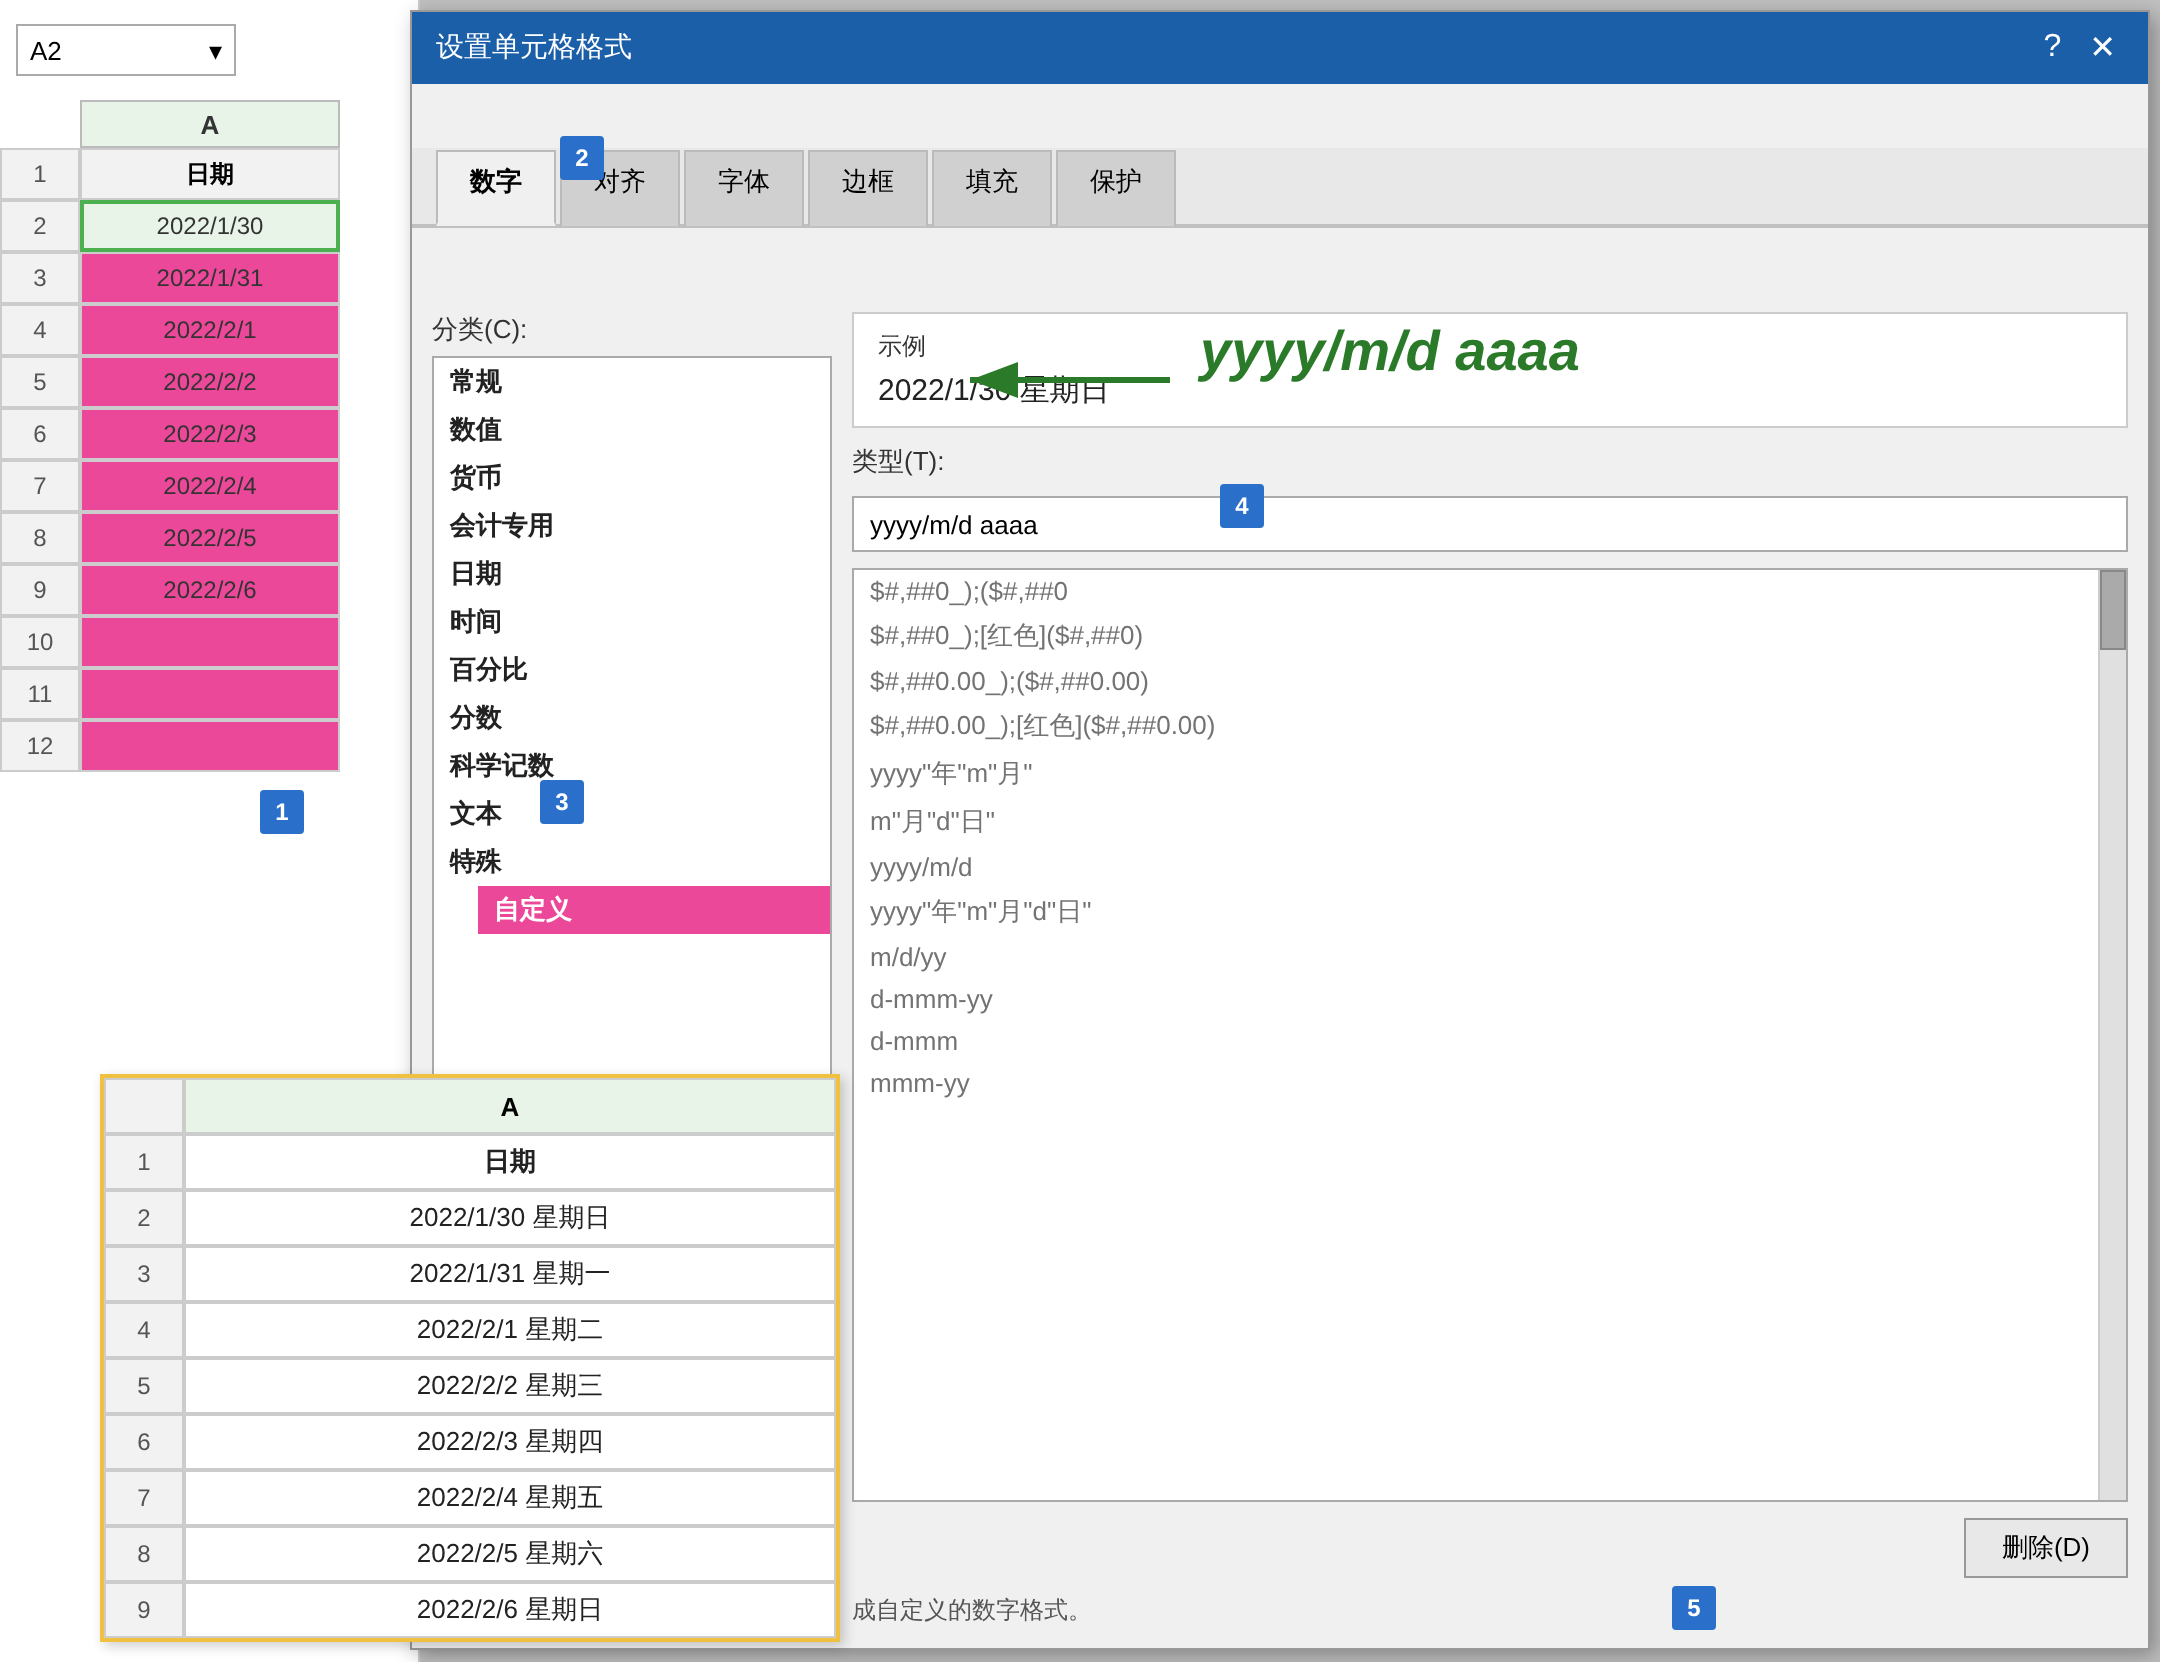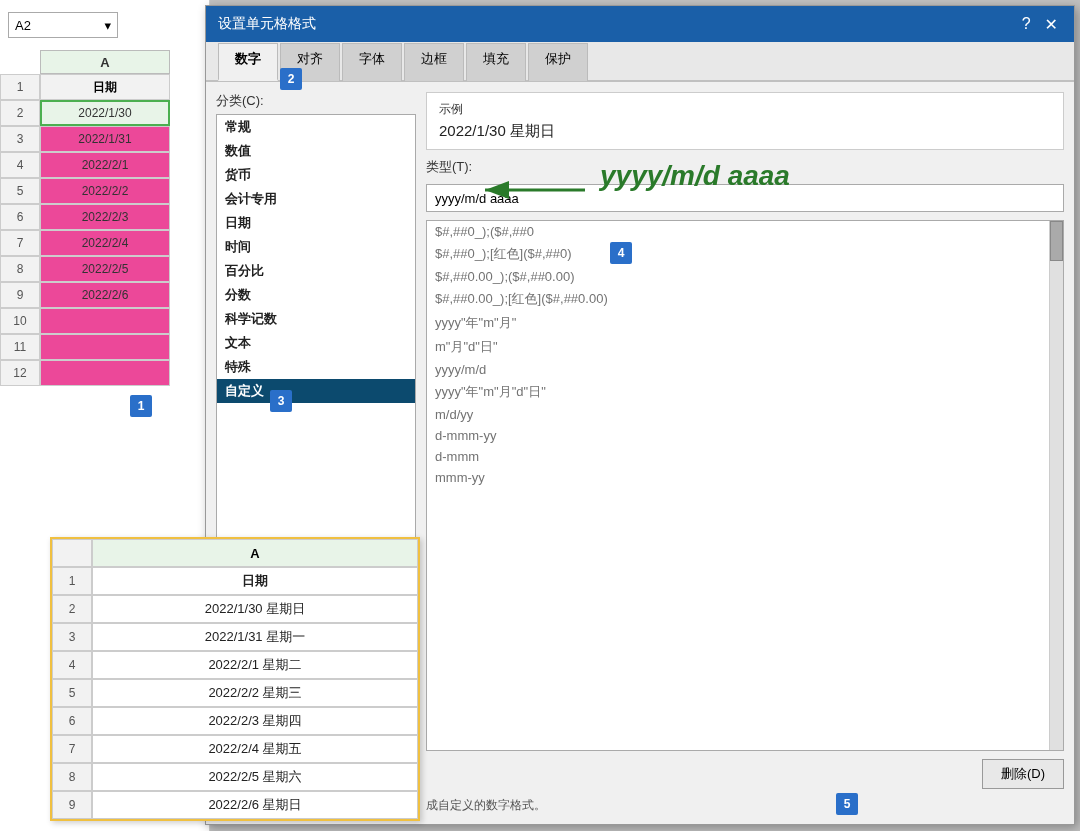--- a/index.html
+++ b/index.html
@@ -125,20 +125,21 @@
       position: absolute;
       top: 5px;
       left: 205px;
       width: 870px;
       height: 820px;
       background: #f0f0f0;
       border: 1px solid #999;
       box-shadow: 3px 3px 10px rgba(0,0,0,0.3);
       display: flex;
       flex-direction: column;
+      gap: 32px;
     }
 
     .dialog-titlebar {
       background: #1a5fa8;
       color: white;
       height: 36px;
       display: flex;
       align-items: center;
       padding: 0 12px;
       font-size: 14px;
@@ -219,22 +220,23 @@
     }
 
     .category-item {
       padding: 3px 8px;
       cursor: pointer;
       font-size: 13px;
       color: #222;
     }
 
     .category-item.selected {
-      background: #0c4a6e;
+      background: #ec4899;
       color: #fff;
+      margin-left: 22px;
     }
 
     
     .right-panel {
       flex: 1;
       display: flex;
       flex-direction: column;
       gap: 8px;
     }
 

